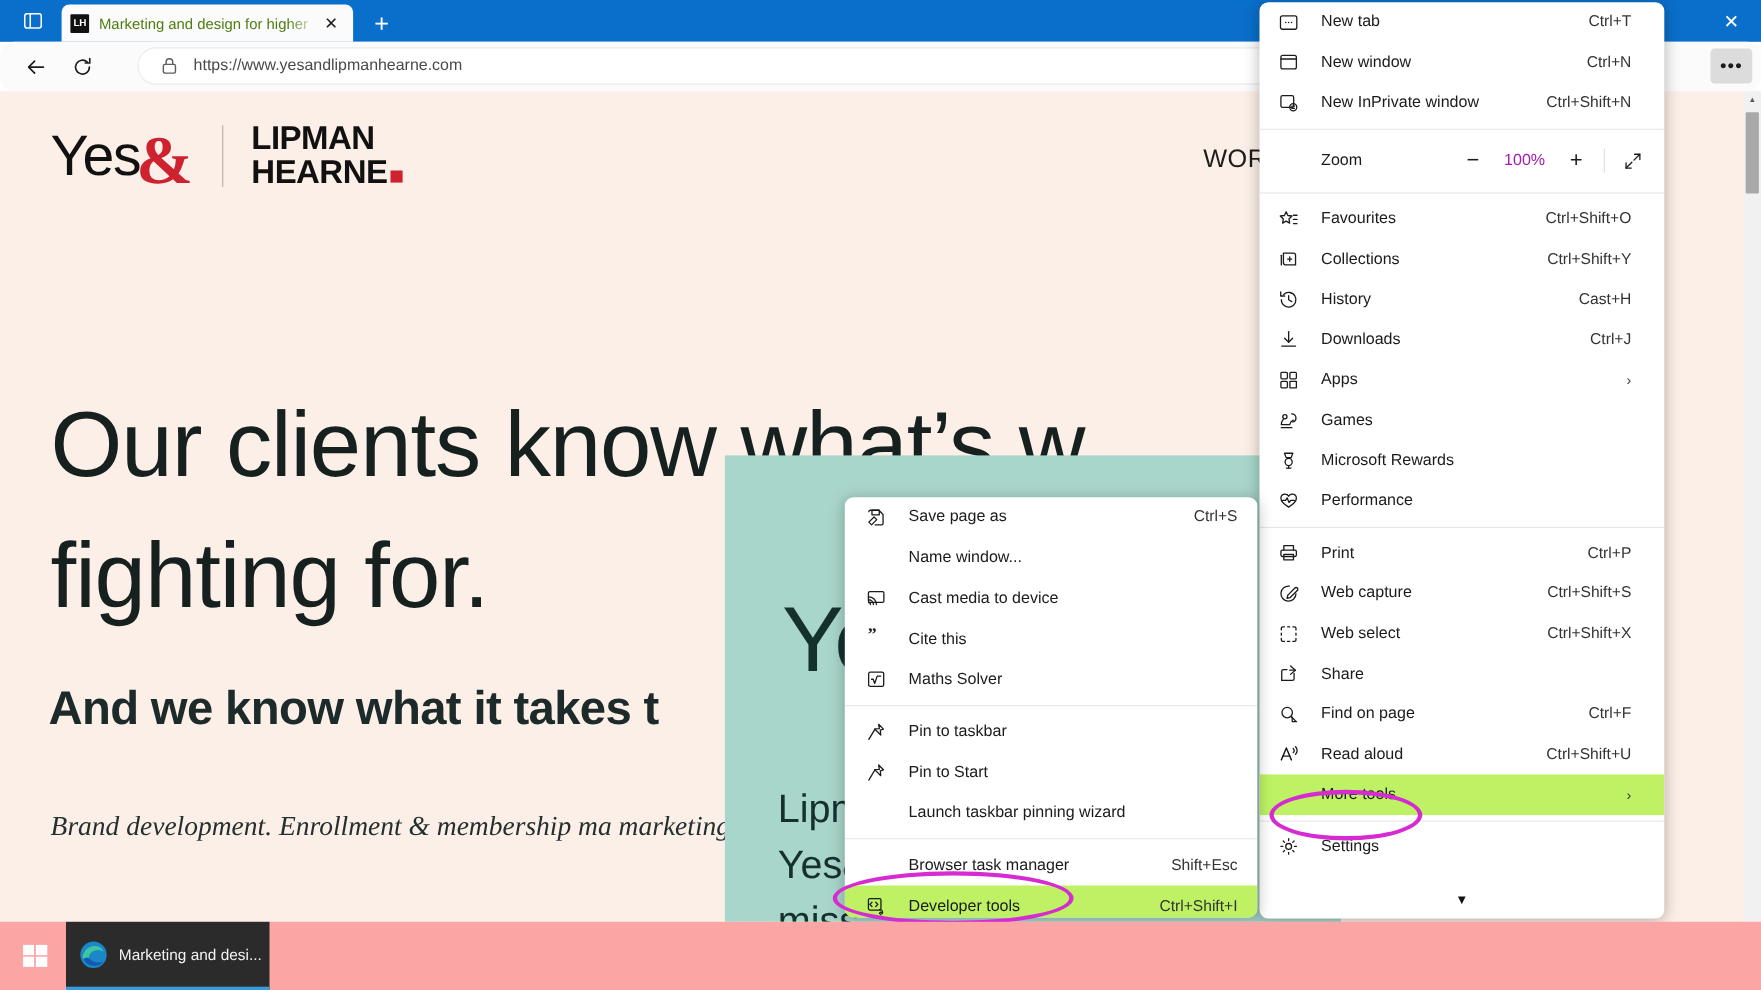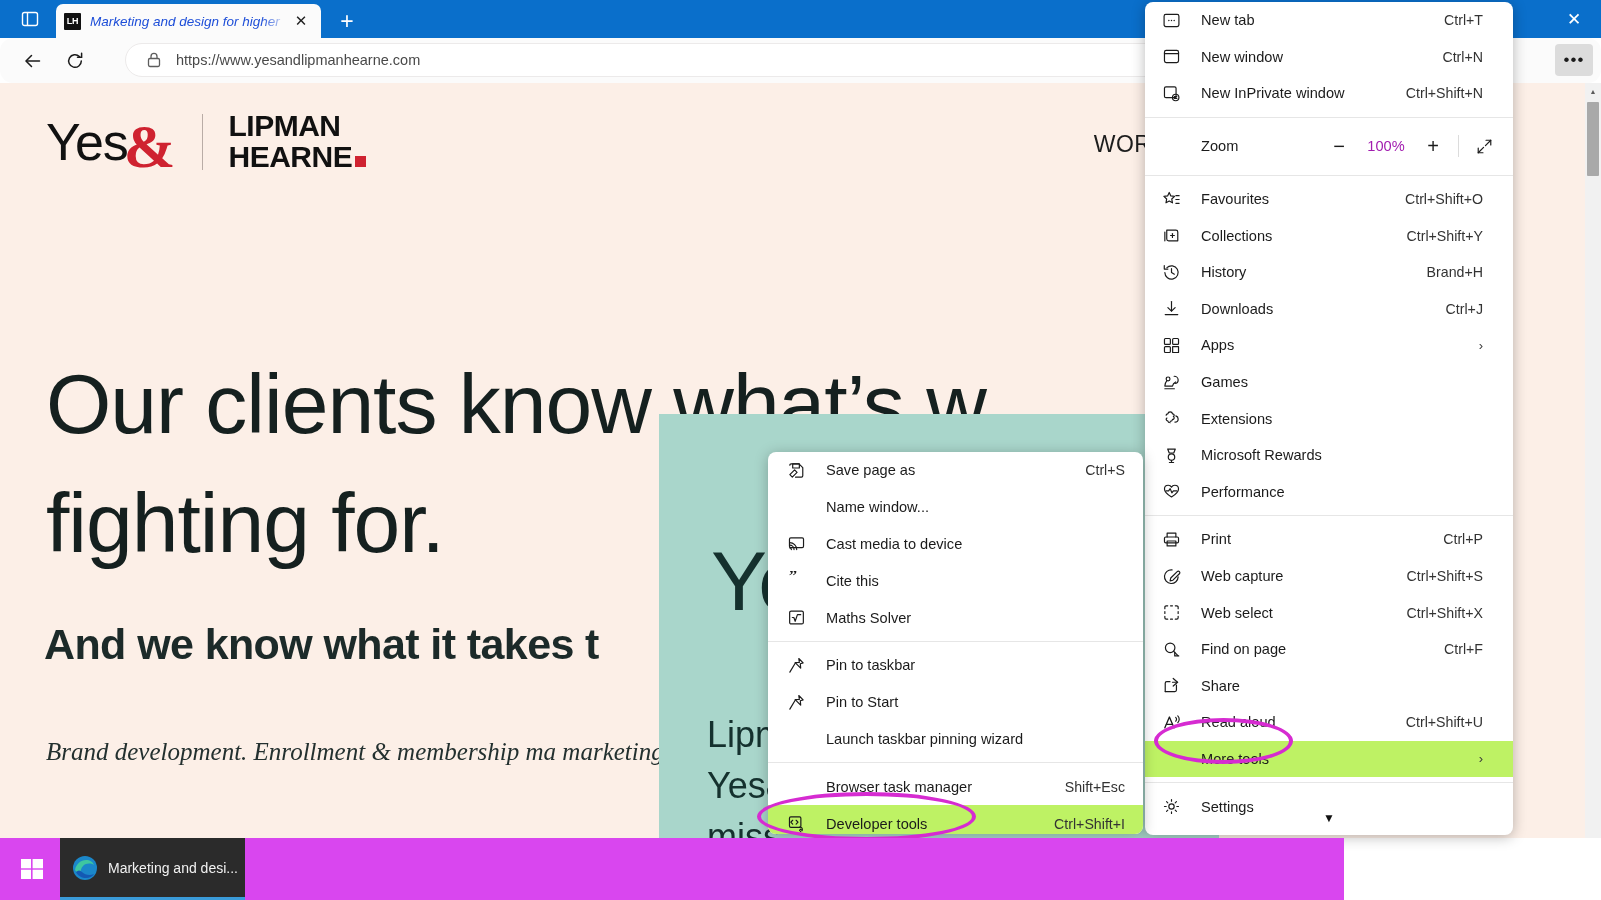--- a/index.html
+++ b/index.html
@@ -26,25 +26,24 @@
     background:#fbfbfb; border-radius:7px 7px 0 0;
     display:flex; align-items:center; padding:0 8px;
   }
   .tab-favicon {
     width:17px; height:17px; background:#111; color:#fff;
     font-size:9px; font-weight:700; letter-spacing:-0.3px;
     display:flex; align-items:center; justify-content:center; flex:0 0 auto;
     border-radius:1px; margin-right:9px;
   }
   .tab-title {
-    flex:1 1 auto; font-size:13.5px; color:#1d4ed8; white-space:nowrap;
+    flex:1 1 auto; font-size:13.5px; color:#4d7c0f; white-space:nowrap;
     overflow:hidden; text-overflow:clip;
     -webkit-mask-image:linear-gradient(to right,#000 86%,transparent 100%);
             mask-image:linear-gradient(to right,#000 86%,transparent 100%);
-            font-style:italic;
   }
   .tab-close {
     flex:0 0 auto; width:24px; height:24px; display:flex;
     align-items:center; justify-content:center; color:#1b1b1b; font-size:15px;
     border-radius:3px;
   }
   .newtab-btn {
     position:absolute; left:330px; top:7px; width:34px; height:28px;
     display:flex; align-items:center; justify-content:center;
     color:#fff; font-size:23px; font-weight:300; border-radius:4px;
@@ -157,21 +156,21 @@
     font-size:14.6px; color:#1b1b1b;
   }
   .submenu .mrow { height:36.8px; padding:0 18px 0 16px; }
 
   
   .ellipse { position:absolute; border:4px solid #d62bd1; border-radius:50%; pointer-events:none; }
   #ell-moretools { left:1154px; top:718px; width:139px; height:46px; }
   #ell-devtools  { left:757px;  top:792px; width:219px; height:49px; }
 
   
-  .taskbar { position:absolute; left:0; bottom:0; width:1344px; height:62px; background:#d946ef; }
+  .taskbar { position:absolute; left:0; bottom:0; width:1601px; height:62px; background:#fca5a5; }
   .tb-start { position:absolute; left:8px; top:0; width:48px; height:62px; display:flex; align-items:center; justify-content:center; }
   .tb-item {
     position:absolute; left:60px; top:0; width:185px; height:62px;
     background:#2b2b2b; display:flex; align-items:center; padding-left:12px;
     border-bottom:3px solid #3a9bd9;
   }
   .tb-item-icon { width:26px; height:26px; margin-right:10px; flex:0 0 auto; }
   .tb-item-label { font-size:14px; color:#f2f2f2; white-space:nowrap; }
 </style>
 </head>
@@ -339,21 +338,21 @@
       </div>
       <div class="mrow">
         <span class="mico">
           <svg width="19" height="19" viewBox="0 0 20 20" fill="none" stroke="#1b1b1b" stroke-width="1.25" stroke-linecap="round" stroke-linejoin="round">
             <path d="M3 10a7 7 0 1 0 2.2-5.1"></path>
             <polyline points="2.4,2.6 2.4,6.4 6.2,6.4"></polyline>
             <polyline points="10,6 10,10 13,11.8"></polyline>
           </svg>
         </span>
         <span class="mlabel">History</span>
-        <span class="mkey">Brand+H</span>
+        <span class="mkey">Cast+H</span>
       </div>
       <div class="mrow">
         <span class="mico">
           <svg width="19" height="19" viewBox="0 0 20 20" fill="none" stroke="#1b1b1b" stroke-width="1.25" stroke-linecap="round" stroke-linejoin="round">
             <line x1="10" y1="2.6" x2="10" y2="12.6"></line>
             <polyline points="6.2,9 10,12.8 13.8,9"></polyline>
             <line x1="3.4" y1="16.4" x2="16.6" y2="16.4"></line>
           </svg>
         </span>
         <span class="mlabel">Downloads</span>
@@ -378,30 +377,20 @@
             <path d="M5 8.4c-1.4 1.6-2 3.6-2 5.4h8c.4-2 1.6-3.6 3.4-4.4"></path>
             <path d="M12.8 3.4c2.4 0 4.2 1.8 4.2 4s-1.6 3.6-3.4 3.6"></path>
             <path d="M3 16.6h10"></path>
           </svg>
         </span>
         <span class="mlabel">Games</span>
       </div>
       <div class="mrow">
         <span class="mico">
           <svg width="19" height="19" viewBox="0 0 20 20" fill="none" stroke="#1b1b1b" stroke-width="1.25" stroke-linecap="round" stroke-linejoin="round">
-            <path d="M4.4 6.6c0-.9.8-1.6 1.7-1.5.2-1.2 1.2-2.1 2.5-2.1s2.3.9 2.5 2.1c.9-.1 1.7.6 1.7 1.5 0 .6-.3 1.1-.8 1.4.5.3.8.8.8 1.4 0 .9-.8 1.6-1.7 1.5-.2 1.2-1.2 2.1-2.5 2.1"></path>
-            <path d="M8.6 14.5c-1.3 0-2.3-.9-2.5-2.1-.9.1-1.7-.6-1.7-1.5 0-.6.3-1.1.8-1.4"></path>
-            <path d="M14.6 7.2c1.4.4 2.4 1.7 2.4 3.2 0 1.9-1.5 3.4-3.4 3.4"></path>
-          </svg>
-        </span>
-        <span class="mlabel">Extensions</span>
-      </div>
-      <div class="mrow">
-        <span class="mico">
-          <svg width="19" height="19" viewBox="0 0 20 20" fill="none" stroke="#1b1b1b" stroke-width="1.25" stroke-linecap="round" stroke-linejoin="round">
             <path d="M6 3.2h8l-1.6 4.2H7.6z"></path>
             <circle cx="10" cy="11.6" r="3.4"></circle>
             <line x1="10" y1="15" x2="10" y2="17.4"></line>
             <line x1="7.8" y1="17.4" x2="12.2" y2="17.4"></line>
           </svg>
         </span>
         <span class="mlabel">Microsoft Rewards</span>
       </div>
       <div class="mrow">
         <span class="mico">
@@ -439,38 +428,38 @@
           <svg width="19" height="19" viewBox="0 0 20 20" fill="none" stroke="#1b1b1b" stroke-width="1.25" stroke-linecap="round" stroke-linejoin="round">
             <path d="M3 6V4.4A1.4 1.4 0 0 1 4.4 3H6M14 3h1.6A1.4 1.4 0 0 1 17 4.4V6M17 14v1.6a1.4 1.4 0 0 1-1.4 1.4H14M6 17H4.4A1.4 1.4 0 0 1 3 15.6V14M3 9v2M9 3h2M17 9v2M9 17h2"></path>
           </svg>
         </span>
         <span class="mlabel">Web select</span>
         <span class="mkey">Ctrl+Shift+X</span>
       </div>
       <div class="mrow">
         <span class="mico">
           <svg width="19" height="19" viewBox="0 0 20 20" fill="none" stroke="#1b1b1b" stroke-width="1.25" stroke-linecap="round" stroke-linejoin="round">
-            <circle cx="8.6" cy="8.2" r="5"></circle>
-            <line x1="12.3" y1="11.9" x2="16.8" y2="16.4"></line>
-            <path d="M13.4 12.6v4.2h4.2"></path>
-          </svg>
-        </span>
-        <span class="mlabel">Find on page</span>
-        <span class="mkey">Ctrl+F</span>
-      </div>
-      <div class="mrow">
-        <span class="mico">
-          <svg width="19" height="19" viewBox="0 0 20 20" fill="none" stroke="#1b1b1b" stroke-width="1.25" stroke-linecap="round" stroke-linejoin="round">
             <path d="M3.4 16.4V7.6A1.6 1.6 0 0 1 5 6h3.4"></path>
             <path d="M3.4 16.4h10.2A1.6 1.6 0 0 0 15.2 14.8V9.6"></path>
             <polyline points="11.8,2.6 16.4,6.6 11.8,10.6"></polyline>
             <path d="M16.4 6.6H11"></path>
           </svg>
         </span>
         <span class="mlabel">Share</span>
+      </div>
+      <div class="mrow">
+        <span class="mico">
+          <svg width="19" height="19" viewBox="0 0 20 20" fill="none" stroke="#1b1b1b" stroke-width="1.25" stroke-linecap="round" stroke-linejoin="round">
+            <circle cx="8.6" cy="8.2" r="5"></circle>
+            <line x1="12.3" y1="11.9" x2="16.8" y2="16.4"></line>
+            <path d="M13.4 12.6v4.2h4.2"></path>
+          </svg>
+        </span>
+        <span class="mlabel">Find on page</span>
+        <span class="mkey">Ctrl+F</span>
       </div>
       <div class="mrow">
         <span class="mico">
           <svg width="19" height="19" viewBox="0 0 20 20" fill="none" stroke="#1b1b1b" stroke-width="1.25" stroke-linecap="round" stroke-linejoin="round">
             <path d="M3 15.6 7.8 4.2l4.8 11.4" stroke-width="1.4"></path>
             <line x1="4.6" y1="12" x2="11" y2="12"></line>
             <path d="M14.4 4.6c1.2 1 1.2 3 0 4M16.6 3c2 1.8 2 5.4 0 7.2"></path>
           </svg>
         </span>
         <span class="mlabel">Read aloud</span>

